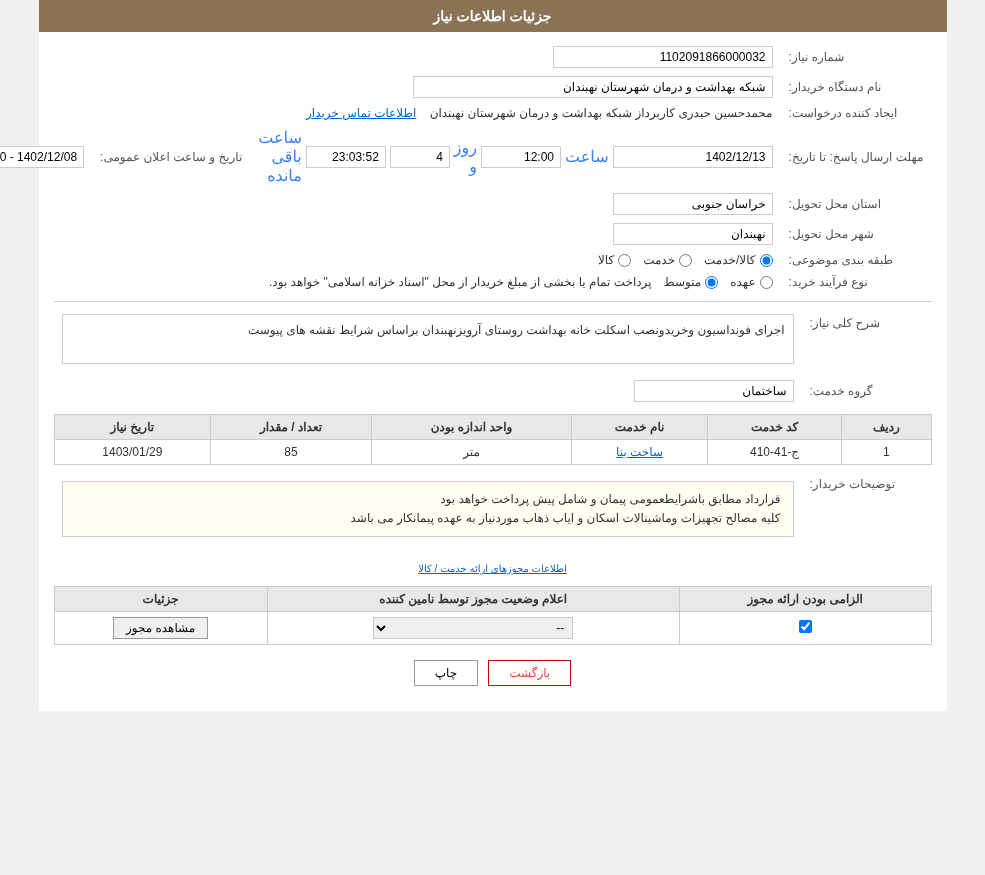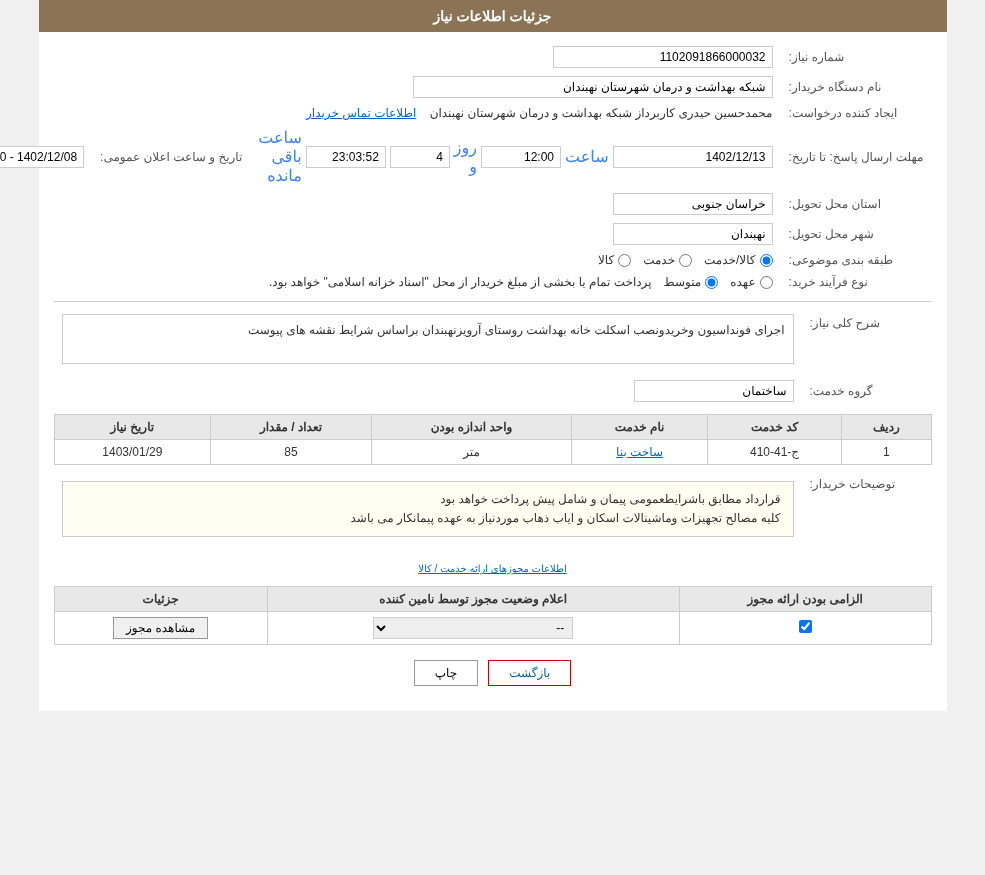--- a/index.html
+++ b/index.html
@@ -196,21 +196,21 @@
       border: 1px solid #999;
       padding: 5px 20px;
       cursor: pointer;
       font-size: 12px;
       font-family: Tahoma, Arial, sans-serif;
       min-width: 60px;
     }
     .btn-back {
       background: #fff;
       border: 1px solid #cc0000;
-      color: #0369a1;
+      color: #ef4444;
       padding: 5px 20px;
       cursor: pointer;
       font-size: 12px;
       font-family: Tahoma, Arial, sans-serif;
       min-width: 60px;
     }
   </style>
 </head>
 <body>
 

